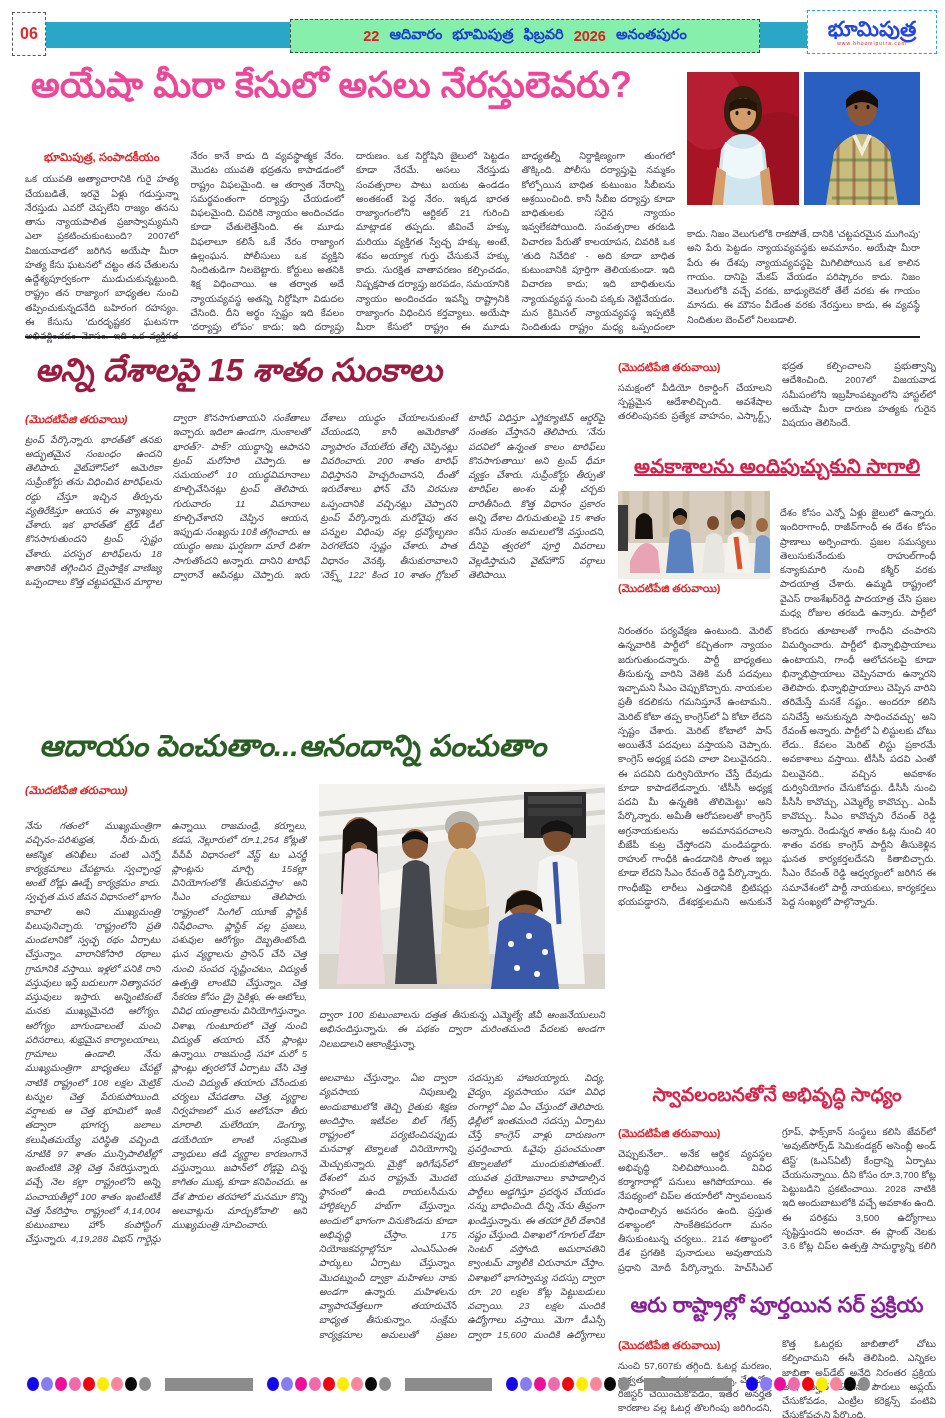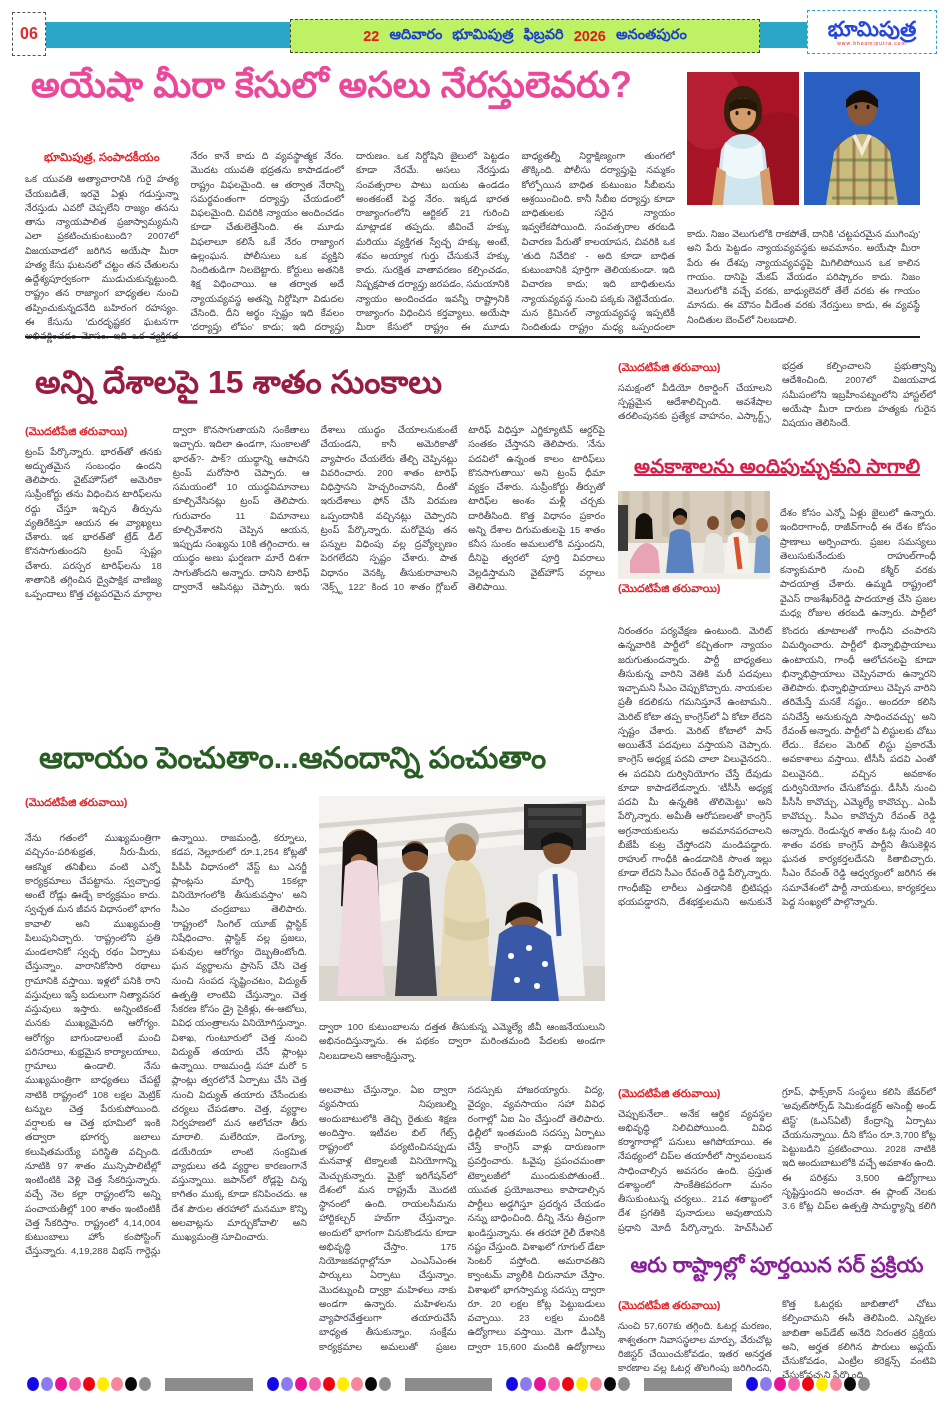--- a/index.html
+++ b/index.html
@@ -3,21 +3,21 @@
 <meta charset="utf-8">
 <style>
   html,body{margin:0;padding:0;background:#e9e9e9;}
   .page{position:relative;width:945px;height:1418px;background:#ffffff;margin:0 auto;overflow:hidden;
         font-family:"Liberation Sans","DejaVu Sans",sans-serif;}
   
   .hdr{position:absolute;top:10px;left:12px;right:8px;height:48px;}
   .hdr-bar{position:absolute;left:20px;right:2px;top:12px;height:26px;background:#2aa7c7;}
   .pagenum{position:absolute;left:0;top:2px;width:32px;height:42px;background:#fff;border:1px dashed #555;
            display:flex;align-items:center;justify-content:center;color:#e3272c;font-weight:bold;font-size:16px;}
-  .datebox{position:absolute;left:278px;top:9px;width:468px;height:32px;background:#bef264;border:1px dashed #444;
+  .datebox{position:absolute;left:278px;top:9px;width:468px;height:32px;background:#86efac;border:1px dashed #444;
            display:flex;align-items:center;justify-content:center;gap:10px;font-weight:bold;font-size:14.5px;white-space:nowrap;overflow:hidden;}
   .datebox .red{color:#e02020;} .datebox .blue{color:#1a3fd0;}
   .logobox{position:absolute;right:0;top:0;width:128px;height:42px;background:#fff;border:1px dashed #2aa7c7;
            display:flex;flex-direction:column;align-items:center;justify-content:center;line-height:1;}
   .logobox .lg{color:#2547e0;font-weight:bold;font-size:21px;white-space:nowrap;}
   .logobox .site{color:#e02020;font-size:5px;margin-top:2px;letter-spacing:1px;}
   
   .body-text{font-size:9.5px;line-height:1.5;text-align:justify;color:#41414d;overflow:hidden;word-break:break-word;margin-top:15px;}
   .cont{color:#e3272c;font-weight:bold;font-size:11px;margin:0 0 5px 0;break-inside:avoid;}
   .byline{color:#e3272c;font-weight:bold;text-align:center;font-size:11.5px;margin:0 0 6px 0;break-inside:avoid;}
@@ -25,21 +25,21 @@
   .editorial{position:absolute;top:62px;left:25px;width:895px;height:272px;}
   .ed-headline{position:absolute;top:2px;left:6px;width:650px;font-size:36px;font-weight:bold;color:#ec4899;
                white-space:nowrap;overflow:hidden;}
   .ed-photos{position:absolute;top:10px;left:662px;width:233px;height:133px;display:flex;gap:5px;}
   .ed-photos svg{display:block;}
   .ed-body{position:absolute;top:72px;left:0;width:650px;height:198px;column-count:4;column-gap:12px;}
   .ed-side{position:absolute;top:150px;left:662px;width:233px;height:120px;}
   
   .rule1{position:absolute;top:336px;left:25px;width:895px;border-top:2px solid #1c1c1c;}
   
-  .leftcol{position:absolute;top:356px;left:25px;width:580px;}
+  .leftcol{position:absolute;top:344px;left:25px;width:580px;font-style:italic;}
   .h-tariff{font-size:32px;font-weight:bold;color:#9a1c40;margin:8px 0 12px 10px;white-space:nowrap;overflow:hidden;}
   .tariff-body{height:292px;column-count:4;column-gap:11px;}
   .h-income{font-size:30px;font-weight:bold;color:#2a5d23;margin:26px 0 14px 14px;white-space:nowrap;overflow:hidden;}
   .income-body{display:flex;gap:12px;height:560px;}
   .income-left{width:282px;display:flex;flex-direction:column;}
   .income-left .cols2{column-count:2;column-gap:11px;flex:1;}
   .income-right{width:286px;display:flex;flex-direction:column;}
   .income-right svg{display:block;margin-bottom:4px;}
   .income-caption{height:44px;margin-bottom:4px;}
   .income-right .cols2{column-count:2;column-gap:11px;flex:1;}
@@ -225,20 +225,21 @@
             </svg>
           </span>
           <div class="cont">(మొదటిపేజి తరువాయి)</div>
         </div>
         <div class="opp-side body-text">దేశం కోసం ఎన్నో ఏళ్లు జైలులో ఉన్నారు. ఇందిరాగాంధీ, రాజీవ్‌గాంధీ ఈ దేశం కోసం ప్రాణాలు అర్పించారు. ప్రజల సమస్యలు తెలుసుకునేందుకు రాహుల్‌గాంధీ కన్యాకుమారి నుంచి కశ్మీర్ వరకు పాదయాత్ర చేశారు. ఉమ్మడి రాష్ట్రంలో వైఎస్ రాజశేఖర్‌రెడ్డి పాదయాత్ర చేసి ప్రజల మధ్య రోజుల తరబడి ఉన్నారు. పార్టీలో అందరి పనితీరు మీద</div>
       </div>
       <div class="opp-below body-text">నిరంతరం పర్యవేక్షణ ఉంటుంది. మెరిట్ ఉన్నవారికి పార్టీలో కచ్చితంగా న్యాయం జరుగుతుందన్నారు. పార్టీ బాధ్యతలు తీసుకున్న వారిని వెతికి మరీ పదవులు ఇచ్చామని సీఎం చెప్పుకొచ్చారు. నాయకుల ప్రతీ కదలికను గమనిస్తూనే ఉంటామని.. మెరిట్ కోటా తప్ప కాంగ్రెస్‌లో ఏ కోటా లేదని స్పష్టం చేశారు. మెరిట్ కోటాలో పాస్ అయితేనే పదవులు వస్తాయని చెప్పారు. కాంగ్రెస్ అధ్యక్ష పదవి చాలా విలువైనదని.. ఈ పదవిని దుర్వినియోగం చేస్తే దేవుడు కూడా కాపాడలేడన్నారు. 'టీసీసీ అధ్యక్ష పదవి మీ ఉన్నతికి తొలిమెట్టు' అని పేర్కొన్నారు. అమీతీ ఆరోపణలతో కాంగ్రెస్ అగ్రనాయకులను అవమానపరచాలని బీజేపీ కుట్ర చేస్తోందని మండిపడ్డారు. రాహుల్ గాంధీకి ఉండడానికి సొంత ఇల్లు కూడా లేదని సీఎం రేవంత్ రెడ్డి పేర్కొన్నారు. గాంధీజీపై లారీలు ఎత్తడానికి బ్రిటిషర్లు భయపడ్డారని, దేశభక్తులమని అనుకునే కొందరు తూటాలతో గాంధీని చంపారని విమర్శించారు. పార్టీలో భిన్నాభిప్రాయాలు ఉంటాయని, గాంధీ ఆలోచనలపై కూడా భిన్నాభిప్రాయాలు చెప్పినవారు ఉన్నారని తెలిపారు. భిన్నాభిప్రాయాలు చెప్పిన వారిని తరిమేస్తే మనకే నష్టం.. అందరూ కలిసి పనిచేస్తే అనుకున్నది సాధించవచ్చు' అని రేవంత్ అన్నారు. పార్టీలో ఏ లిస్టులకు చోటు లేదు.. కేవలం మెరిట్ లిస్టు ప్రకారమే అవకాశాలు వస్తాయి. టీసీసీ పదవి ఎంతో విలువైనది.. వచ్చిన అవకాశం దుర్వినియోగం చేసుకోవద్దు. డీసీసీ నుంచి పీసీసీ కావొచ్చు, ఎమ్మెల్యే కావొచ్చు.. ఎంపీ కావొచ్చు.. సీఎం కావొచ్చని రేవంత్ రెడ్డి అన్నారు. రెండున్నర శాతం ఓట్ల నుంచి 40 శాతం వరకు కాంగ్రెస్ పార్టీని తీసుకెళ్లిన ఘనత కార్యకర్తలదేనని కితాబిచ్చారు. సీఎం రేవంత్ రెడ్డి ఆధ్వర్యంలో జరిగిన ఈ సమావేశంలో పార్టీ నాయకులు, కార్యకర్తలు పెద్ద సంఖ్యలో పాల్గొన్నారు.</div>
     </div>
 
     <div>
+      <div class="h-small h-self">స్వావలంబనతోనే అభివృద్ధి సాధ్యం</div>
       <div class="self-body body-text">
         <div class="cont">(మొదటిపేజి తరువాయి)</div>
         <span>చెప్పుకునేలా.. అనేక ఆర్థిక వ్యవస్థల అభివృద్ధి నిలిచిపోయింది. వివిధ కర్మాగారాల్లో పనులు ఆగిపోయాయి. ఈ నేపథ్యంలో చిప్‌ల తయారీలో స్వావలంబన సాధించాల్సిన అవసరం ఉంది. ప్రస్తుత దశాబ్దంలో సాంకేతికపరంగా మనం తీసుకుంటున్న చర్యలు.. 21వ శతాబ్దంలో దేశ ప్రగతికి పునాదులు అవుతాయని ప్రధాని మోదీ పేర్కొన్నారు. హెచ్‌సీఎల్ గ్రూప్, ఫాక్స్‌కాన్ సంస్థలు కలిసి జేవర్‌లో 'అవుట్‌సోర్స్‌డ్ సెమికండక్టర్ అసెంబ్లీ అండ్ టెస్ట్' (ఓఎస్ఏటీ) కేంద్రాన్ని ఏర్పాటు చేయనున్నాయి. దీని కోసం రూ.3,700 కోట్ల పెట్టుబడిని ప్రకటించాయి. 2028 నాటికి ఇది అందుబాటులోకి వచ్చే అవకాశం ఉంది. ఈ పరిశ్రమ 3,500 ఉద్యోగాలు సృష్టిస్తుందని అంచనా. ఈ ప్లాంట్ నెలకు 3.6 కోట్ల చిప్‌ల ఉత్పత్తి సామర్థ్యాన్ని కలిగి ఉంటుందని కేంద్రమంత్రి అశ్వినీ వైష్ణవ్ వెల్లడించారు.</span>
       </div>
     </div>
 
     <div>
       <div class="h-small h-sir">ఆరు రాష్ట్రాల్లో పూర్తయిన సర్ ప్రక్రియ</div>
       <div class="sir-body body-text">
         <div class="cont">(మొదటిపేజి తరువాయి)</div>

